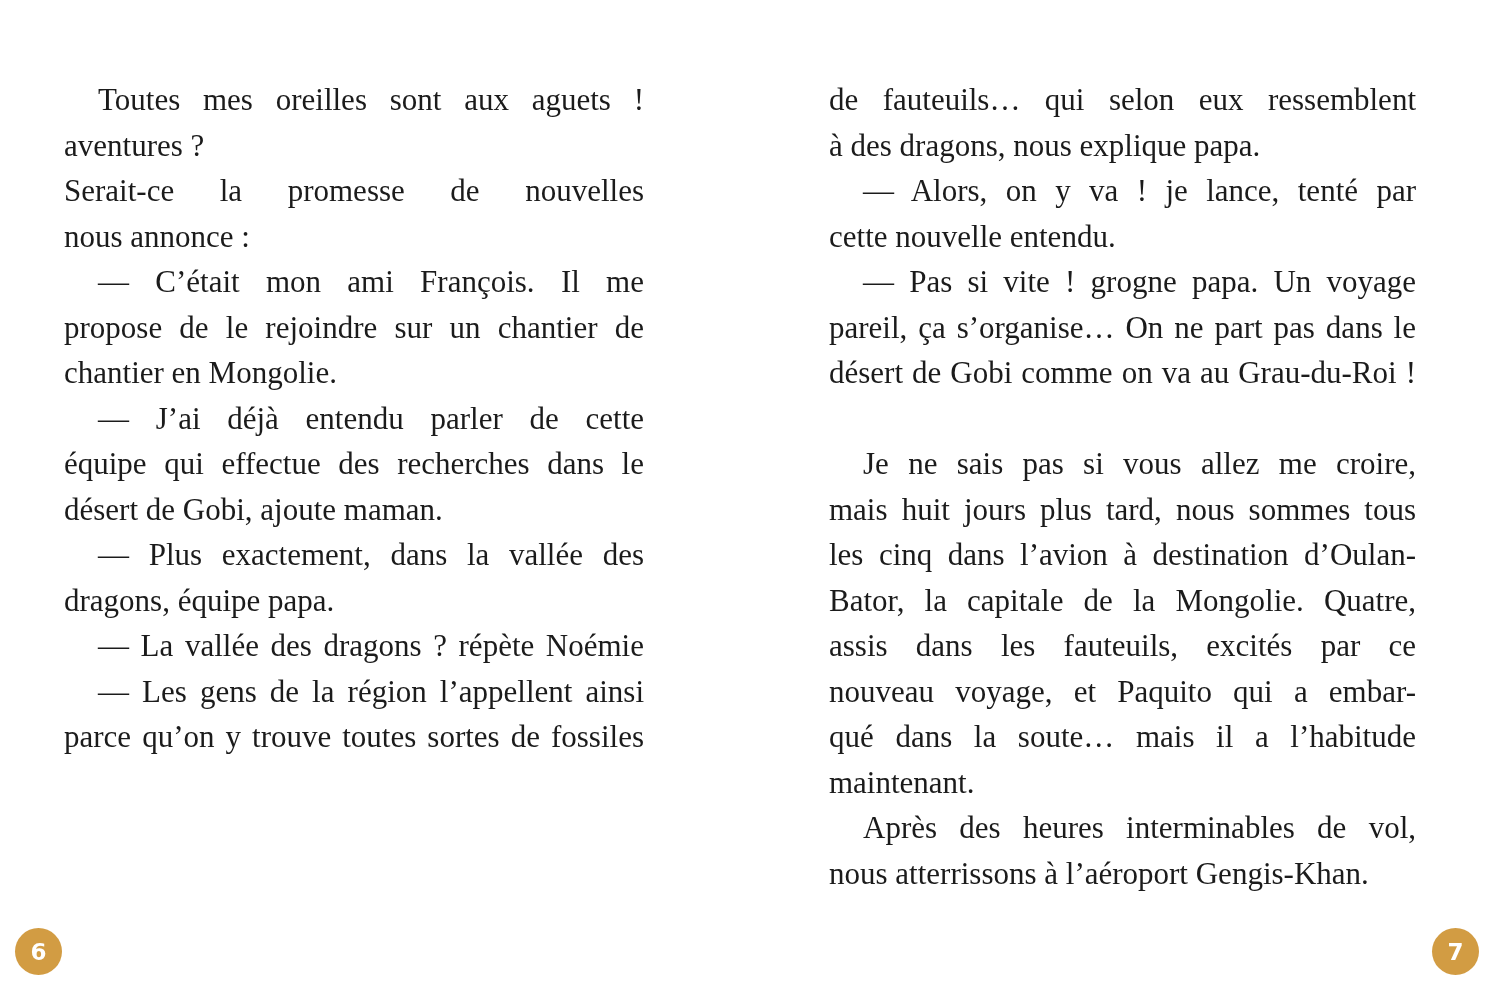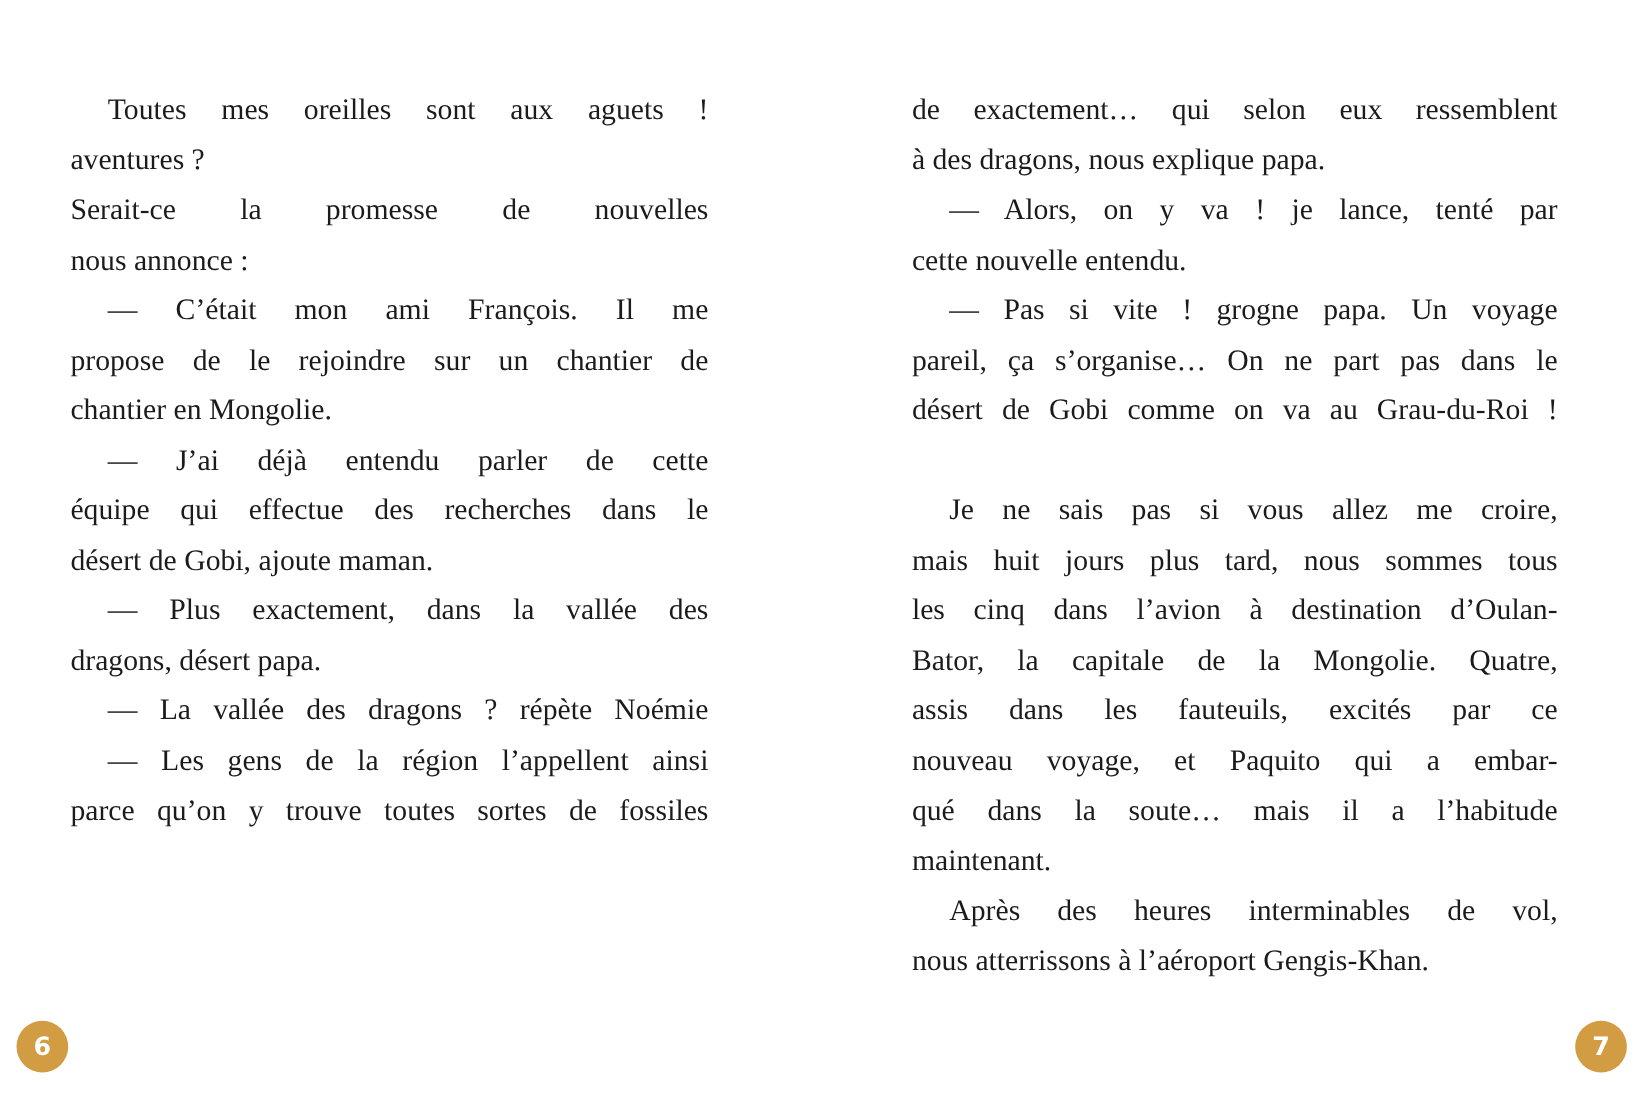--- a/index.html
+++ b/index.html
@@ -11,21 +11,21 @@
     height: 1008px;
     position: relative;
     background: #ffffff;
     font-family: "Liberation Serif", "DejaVu Serif", serif;
     overflow: hidden;
   }
   .text-col {
     position: absolute;
     top: 77px;
     color: #1b1b1b;
-    font-size: 27px;
+    font-size: 31px;
     line-height: 45.5px;
     text-justify: inter-word;
   }
   .col-left  { left: 64px;  width: 580px; }
   .col-right { left: 829px; width: 587px; }
   .line {
     height: 45.5px;
     overflow: hidden;
     text-align: justify;
     text-align-last: justify;
@@ -60,33 +60,33 @@
       <div class="line last">aventures&nbsp;?</div>
       <div class="line">Serait-ce la promesse de nouvelles</div>
       <div class="line last">nous annonce&nbsp;:</div>
       <div class="line indent">— C’était mon ami François. Il me</div>
       <div class="line">propose de le rejoindre sur un chantier de</div>
       <div class="line last">chantier en Mongolie.</div>
       <div class="line indent">— J’ai déjà entendu parler de cette</div>
       <div class="line">équipe qui effectue des recherches dans le</div>
       <div class="line last">désert de Gobi, ajoute maman.</div>
       <div class="line indent">— Plus exactement, dans la vallée des</div>
-      <div class="line last">dragons, désert papa.</div>
+      <div class="line last">dragons, équipe papa.</div>
       <div class="line indent">— La vallée des dragons&nbsp;? répète Noémie</div>
       <div class="line indent">— Les gens de la région l’appellent ainsi</div>
       <div class="line">parce qu’on y trouve toutes sortes de fossiles</div>
     </div>
   <div class="page-num pos-left" style="background: rgb(210, 156, 67); color: rgb(255, 255, 255);">
     <span>6</span>
   </div>
 </div>
 
 <div>
   <div class="text-col col-right" style="color: rgb(27, 27, 27);">
-      <div class="line">de exactement… qui selon eux ressemblent</div>
+      <div class="line">de fauteuils… qui selon eux ressemblent</div>
       <div class="line last">à des dragons, nous explique papa.</div>
       <div class="line indent">— Alors, on y va&nbsp;! je lance, tenté par</div>
       <div class="line last">cette nouvelle entendu.</div>
       <div class="line indent">— Pas si vite&nbsp;! grogne papa. Un voyage</div>
       <div class="line">pareil, ça s’organise… On ne part pas dans le</div>
       <div class="line">désert de Gobi comme on va au Grau-du-Roi&nbsp;!</div>
       <div class="line blank last"></div>
       <div class="line indent">Je ne sais pas si vous allez me croire,</div>
       <div class="line">mais huit jours plus tard, nous sommes tous</div>
       <div class="line">les cinq dans l’avion à destination d’Oulan-</div>

